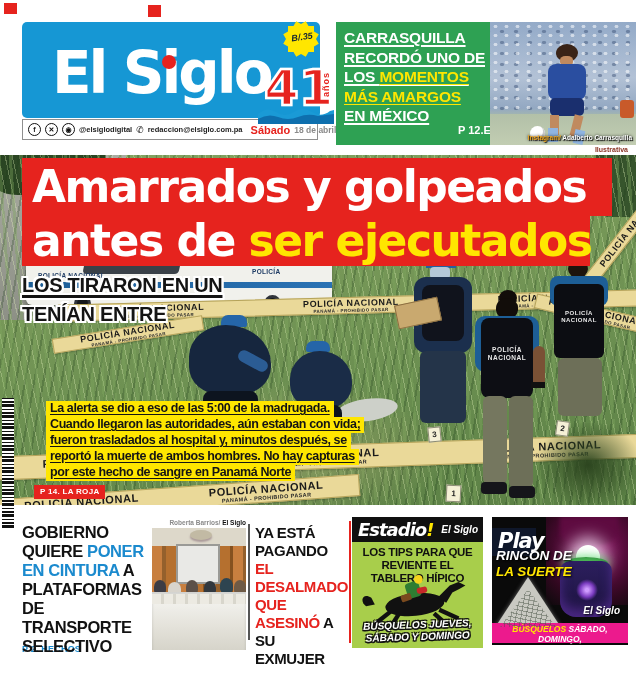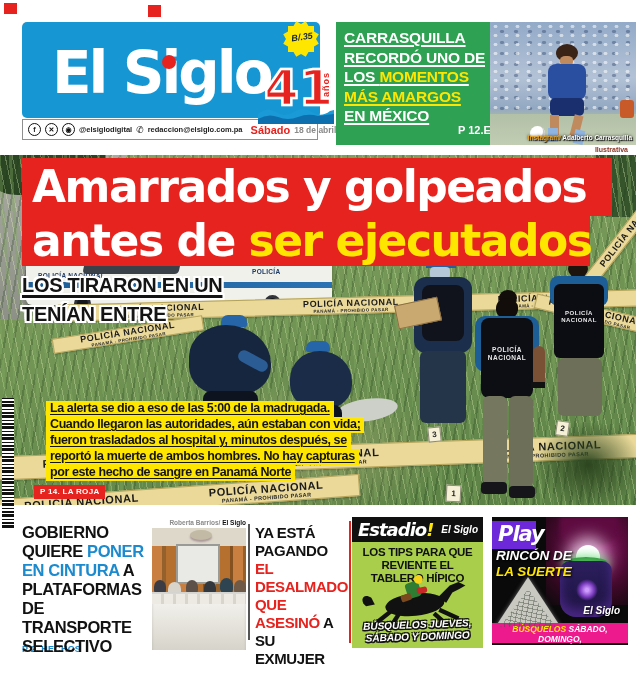--- a/index.html
+++ b/index.html
@@ -23,21 +23,21 @@
   .soc{width:11px;height:11px;border:1.3px solid #111;border-radius:50%;font:900 7px/11px "Liberation Sans",sans-serif;
        color:#111;text-align:center;flex:0 0 auto;}
   .ibTxt{font:800 7.5px/10px "Liberation Sans",sans-serif;color:#222;}
   #dayTxt{font:900 11px/12px "Liberation Sans",sans-serif;color:#e6231e;margin-left:4px;}
   #dateTxt{font:600 8.5px/10px "Liberation Sans",sans-serif;color:#8a8a8a;}
   .cropmark{background:#e6231e;}
   
   #greenBox{left:336px;top:22px;width:300px;height:123px;background:#2ea153;overflow:hidden;}
   .gLine{display:block;font:900 15.5px/19.5px "Liberation Sans",sans-serif;color:#fff;text-decoration:underline;
          text-decoration-thickness:2px;text-underline-offset:2px;letter-spacing:-0.2px;white-space:nowrap;}
-  .gYellow{color:#ffe600;}
+  .gYellow{color:#ffe600;text-decoration:underline;}
   #greenText{left:8px;top:6px;}
   #gPageRef{left:82px;top:102px;font:900 11px/12px "Liberation Sans",sans-serif;color:#fff;margin-left:40px;}
   #soccerPhoto{right:0;top:0;width:146px;height:123px;overflow:hidden;
      background:linear-gradient(#93aac8,#b3c2d6 45%,#93a8c2 70%,#a9bba9 78%,#b7c3ab);}
   .crowd{left:0;top:0;width:146px;height:92px;
      background:radial-gradient(rgba(255,255,255,.55) 1.5px,transparent 2.4px),
                 radial-gradient(rgba(52,74,112,.45) 1.6px,transparent 2.6px);
      background-size:11px 9px,14px 11px;background-position:0 0,5px 4px;filter:blur(.7px);}
   #soccerCaption{right:4px;bottom:3px;font:800 6.5px/8px "Liberation Sans",sans-serif;color:#fff;
      text-shadow:0 0 3px #000,1px 1px 1px #000;}
@@ -115,21 +115,21 @@
   #estSiglo{right:5px;top:7px;font:900 italic 10px/11px "Liberation Sans",sans-serif;color:#fff;}
   #estHeadline{left:3px;top:29px;width:125px;text-align:center;font:900 11.5px/13px "Liberation Sans",sans-serif;color:#101010;letter-spacing:-0.3px;}
   #estFooter{left:0;top:102px;width:131px;text-align:center;transform:rotate(-2deg);
      font:900 italic 10px/11.5px "Liberation Sans",sans-serif;color:#fff;
      text-shadow:-1.3px -1.3px 0 #111,1.3px -1.3px 0 #111,-1.3px 1.3px 0 #111,1.3px 1.3px 0 #111,0 1.6px 0 #111;}
   
   #play{left:492px;top:517px;width:136px;height:128px;background:#0a0a0a;overflow:hidden;}
   #fortune{right:0;top:0;width:82px;height:88px;background:radial-gradient(circle at 60% 35%,#8c1062,#30081f 70%,#0a0a0a);}
   #crystal{right:28px;top:28px;width:24px;height:24px;border-radius:50%;background:#fff;box-shadow:0 0 16px 8px rgba(255,230,255,.8);}
   #hood{right:10px;top:0px;width:58px;height:30px;background:#5e0b40;border-radius:0 0 50% 50%;filter:blur(2px);}
-  #playHead{left:0;top:4px;width:44px;height:28px;background:#6d28d9;}
+  #playHead{left:0;top:11px;width:44px;height:28px;background:#0f172a;}
   #playBrand{left:6px;top:1px;font:900 italic 21px/25px "DejaVu Sans",sans-serif;color:#fff;letter-spacing:-1px;}
   #playR1{left:4px;top:31px;font:900 italic 13.5px/15px "Liberation Sans",sans-serif;color:#fff;text-shadow:1px 1px 2px #000;}
   #playR2{left:4px;top:47px;font:900 italic 13.5px/15px "Liberation Sans",sans-serif;color:#ffe600;text-shadow:1px 1px 2px #000;}
   #pot{right:16px;top:44px;width:52px;height:56px;background:linear-gradient(#2c1f5e,#1c123e);border-radius:10px 10px 16px 16px;
        box-shadow:inset 0 -8px 12px rgba(120,60,200,.5);}
   #potTop{right:20px;top:40px;width:44px;height:12px;background:radial-gradient(#54c25e,#2f8e3c);border-radius:50%;box-shadow:0 0 8px 2px rgba(90,220,110,.7);}
   #galaxy{right:30px;top:62px;width:22px;height:22px;border-radius:50%;background:radial-gradient(circle,#cf9bff 10%,#7a3bbf 45%,transparent 70%);}
   #pyramid{left:2px;top:60px;width:0;height:0;border-left:34px solid transparent;border-right:34px solid transparent;
            border-bottom:52px solid #c9c9c2;filter:drop-shadow(0 0 2px #666);}
   #pyTex{left:8px;top:72px;width:56px;height:38px;z-index:2;

